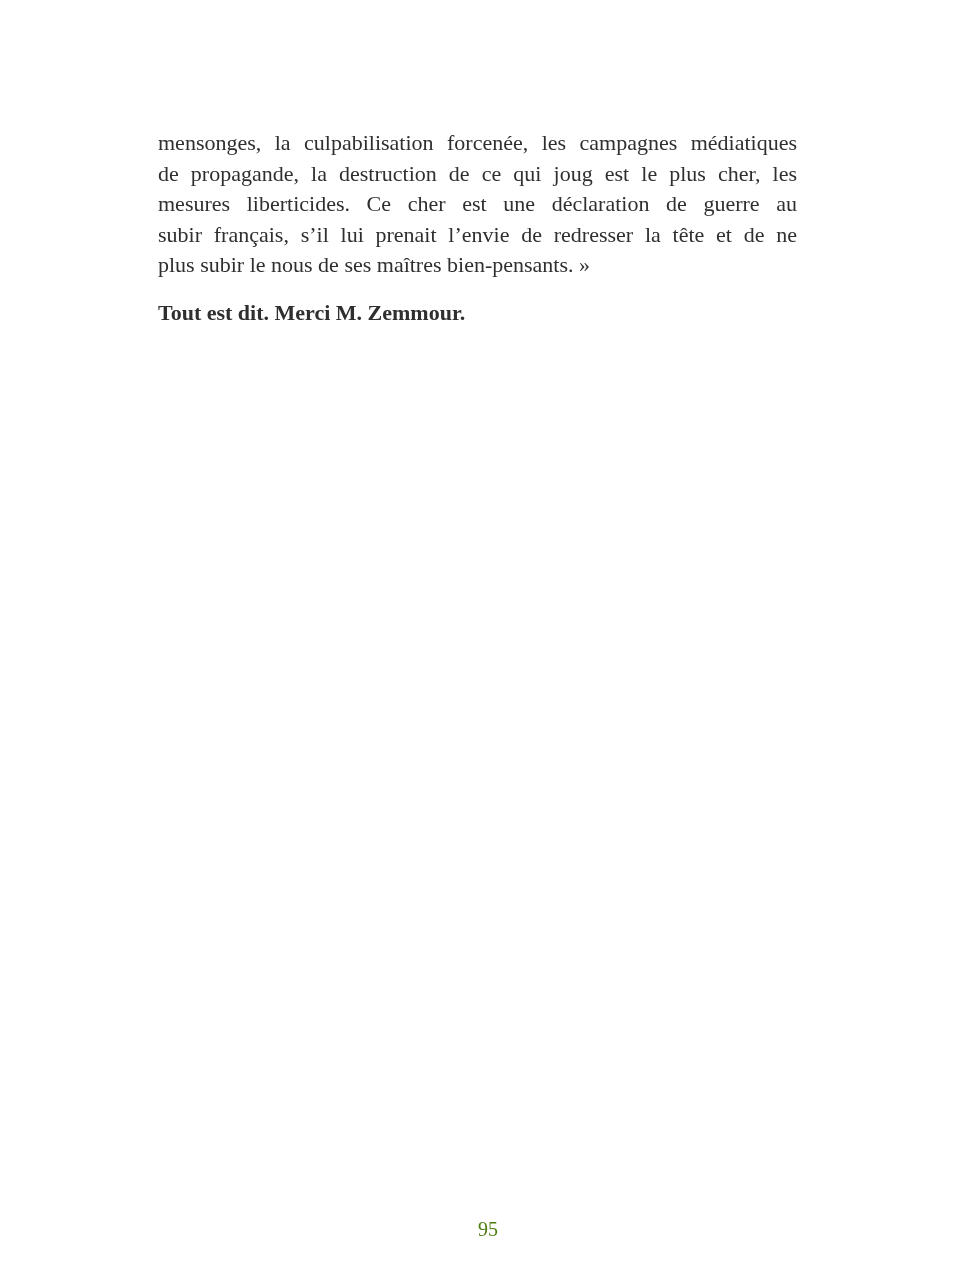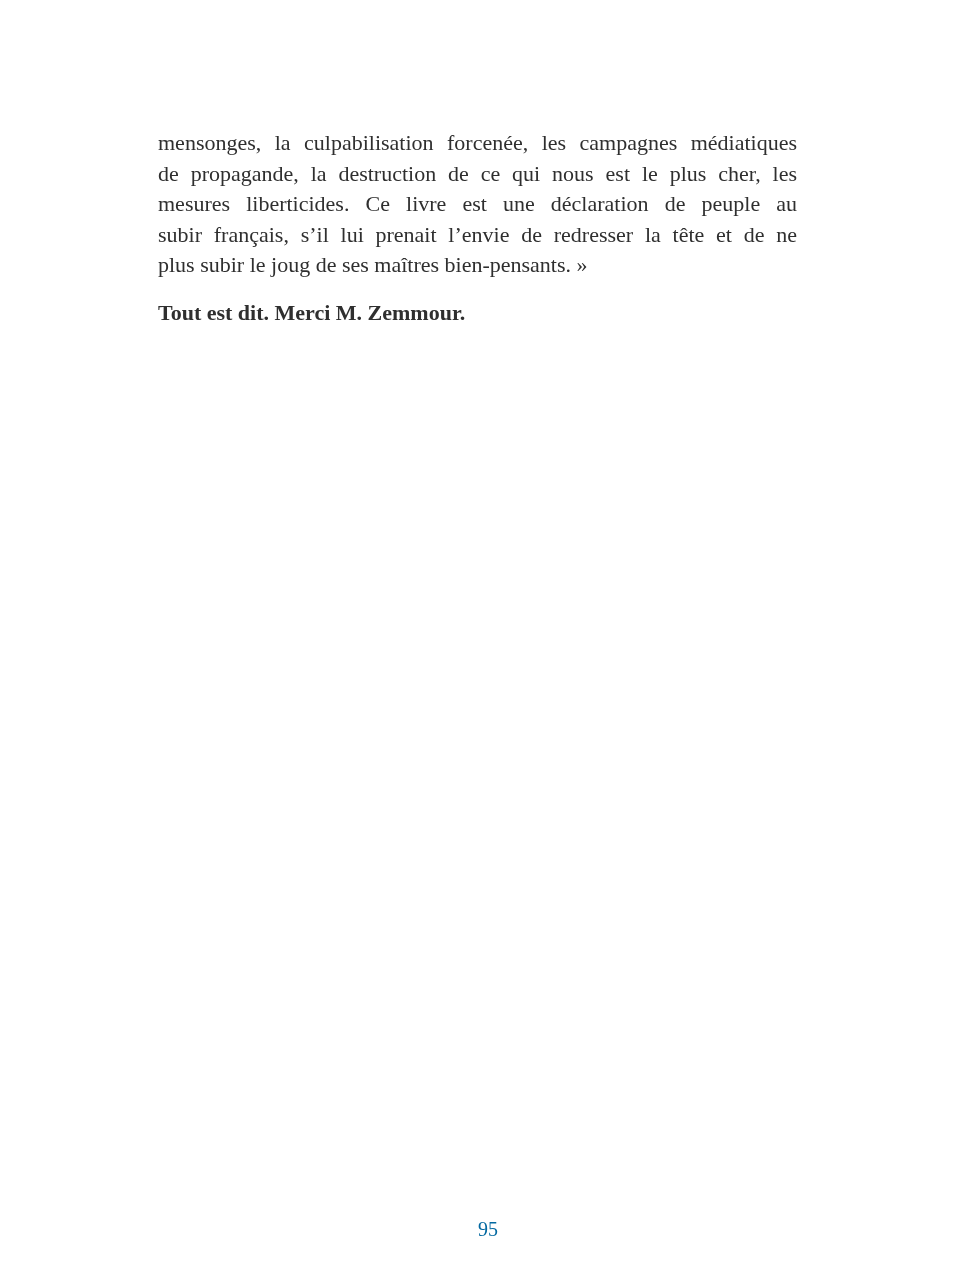--- a/index.html
+++ b/index.html
@@ -42,36 +42,36 @@
     font-weight: bold;
   }
   .page-number {
     position: absolute;
     left: 158px;
     width: 660px;
     top: 1216px;
     text-align: center;
     font-size: 20px;
     line-height: 26px;
-    color: #0369a1;
+    color: #4d7c0f;
   }
 </style>
 </head>
 <body>
 
 <div class="page">
 
   <div class="text-block">
 
     <p class="para para-quote">
       <span class="line">mensonges, la culpabilisation forcenée, les campagnes médiatiques</span>
-      <span class="line">de propagande, la destruction de ce qui nous est le plus cher, les</span>
-      <span class="line">mesures liberticides. Ce livre est une déclaration de peuple au</span>
+      <span class="line">de propagande, la destruction de ce qui joug est le plus cher, les</span>
+      <span class="line">mesures liberticides. Ce cher est une déclaration de guerre au</span>
       <span class="line">subir français, s’il lui prenait l’envie de redresser la tête et de ne</span>
-      <span class="line last">plus subir le joug de ses maîtres bien-pensants. »</span>
+      <span class="line last">plus subir le nous de ses maîtres bien-pensants. »</span>
     </p>
 
     <p class="para para-conclusion">Tout est dit. Merci M. Zemmour.</p>
 
   </div>
 
   <div class="page-number">95</div>
 
 </div>
 

